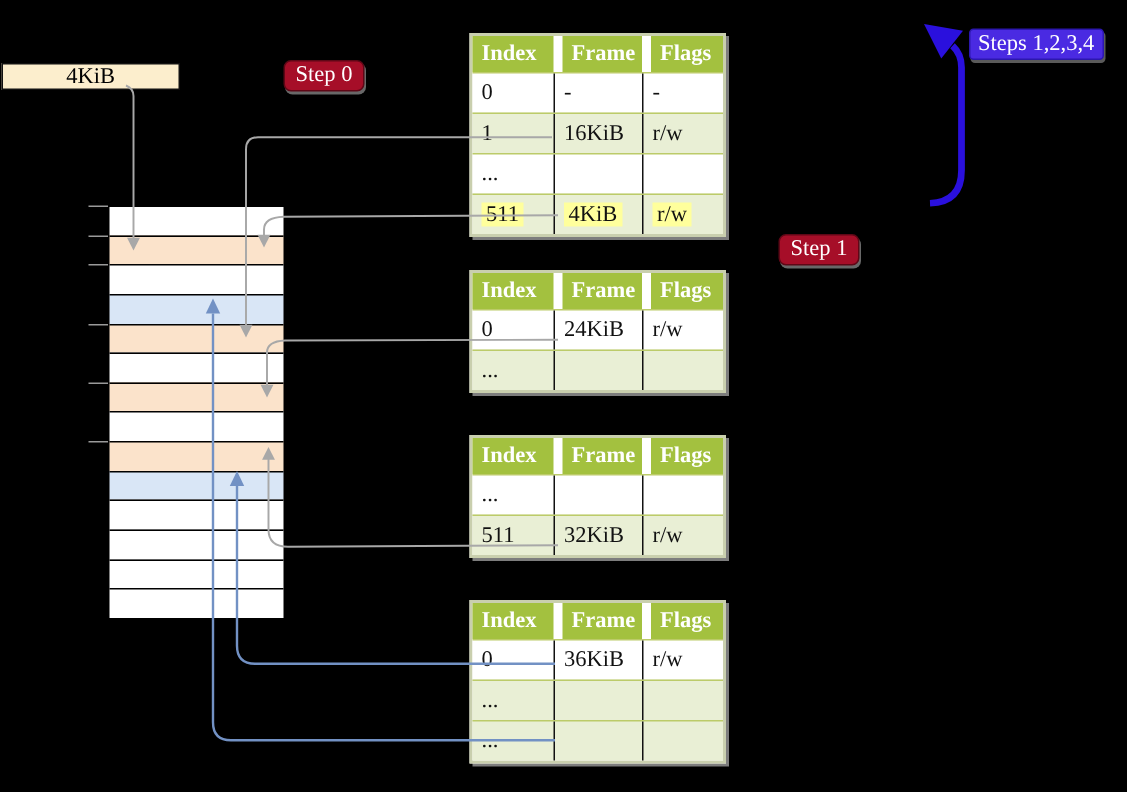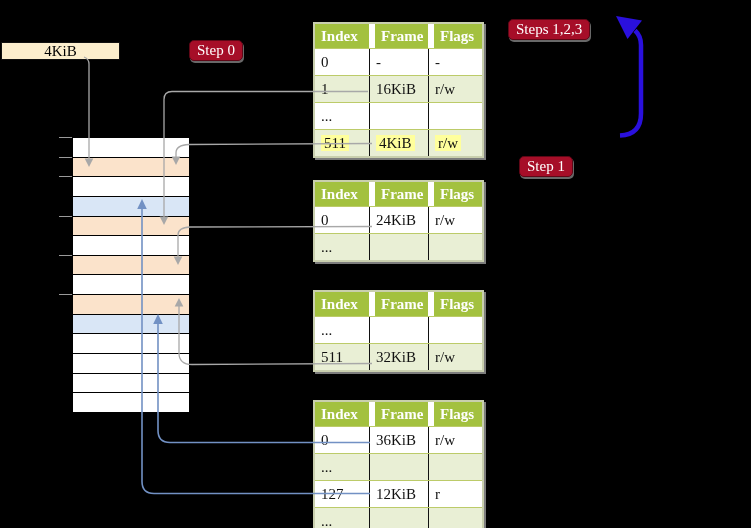--- a/index.html
+++ b/index.html
@@ -159,25 +159,20 @@
       <div class="trow">
         <div class="tcell c0">0</div>
         <div class="tcell c1">36KiB</div>
         <div class="tcell c2">r/w</div>
       </div>
       <div class="trow shaded">
         <div class="tcell c0">...</div>
         <div class="tcell c1"></div>
         <div class="tcell c2"></div>
       </div>
-      <div class="trow">
-        <div class="tcell c0">127</div>
-        <div class="tcell c1">12KiB</div>
-        <div class="tcell c2">r</div>
-      </div>
       <div class="trow shaded">
         <div class="tcell c0">...</div>
         <div class="tcell c1"></div>
         <div class="tcell c2"></div>
       </div>
     </div>
 
   <svg class="overlay" width="751" height="528" viewBox="0 0 751 528">
     <g>
       <path class="gline" d="M84,57 Q89,59 89,64 L89,159"></path>
@@ -207,16 +202,16 @@
       <path class="bline" d="M370,493.5 L154,493.5 Q142,493.5 142,481.5 L142,209"></path>
       <polygon class="bhead" points="142,199 137.2,209 146.8,209"></polygon>
     </g>
     <g>
       <path class="bigline" d="M620,135.5 C634,135 641,127.5 641,113.5 L641,45 Q641,36 635,30.5"></path>
       <polygon class="bighead" points="616,16 642,20.5 627.5,39"></polygon>
     </g>
   </svg>
 
   <div class="steplabel lbl-step0">Step 0</div>
-  <div class="steplabel lbl-steps123">Steps 1,2,3</div>
+  <div class="bluelabel lbl-steps1234">Steps 1,2,3,4</div>
   <div class="steplabel lbl-step4">Step 1</div>
 
 </div>
 
 </body></html>

